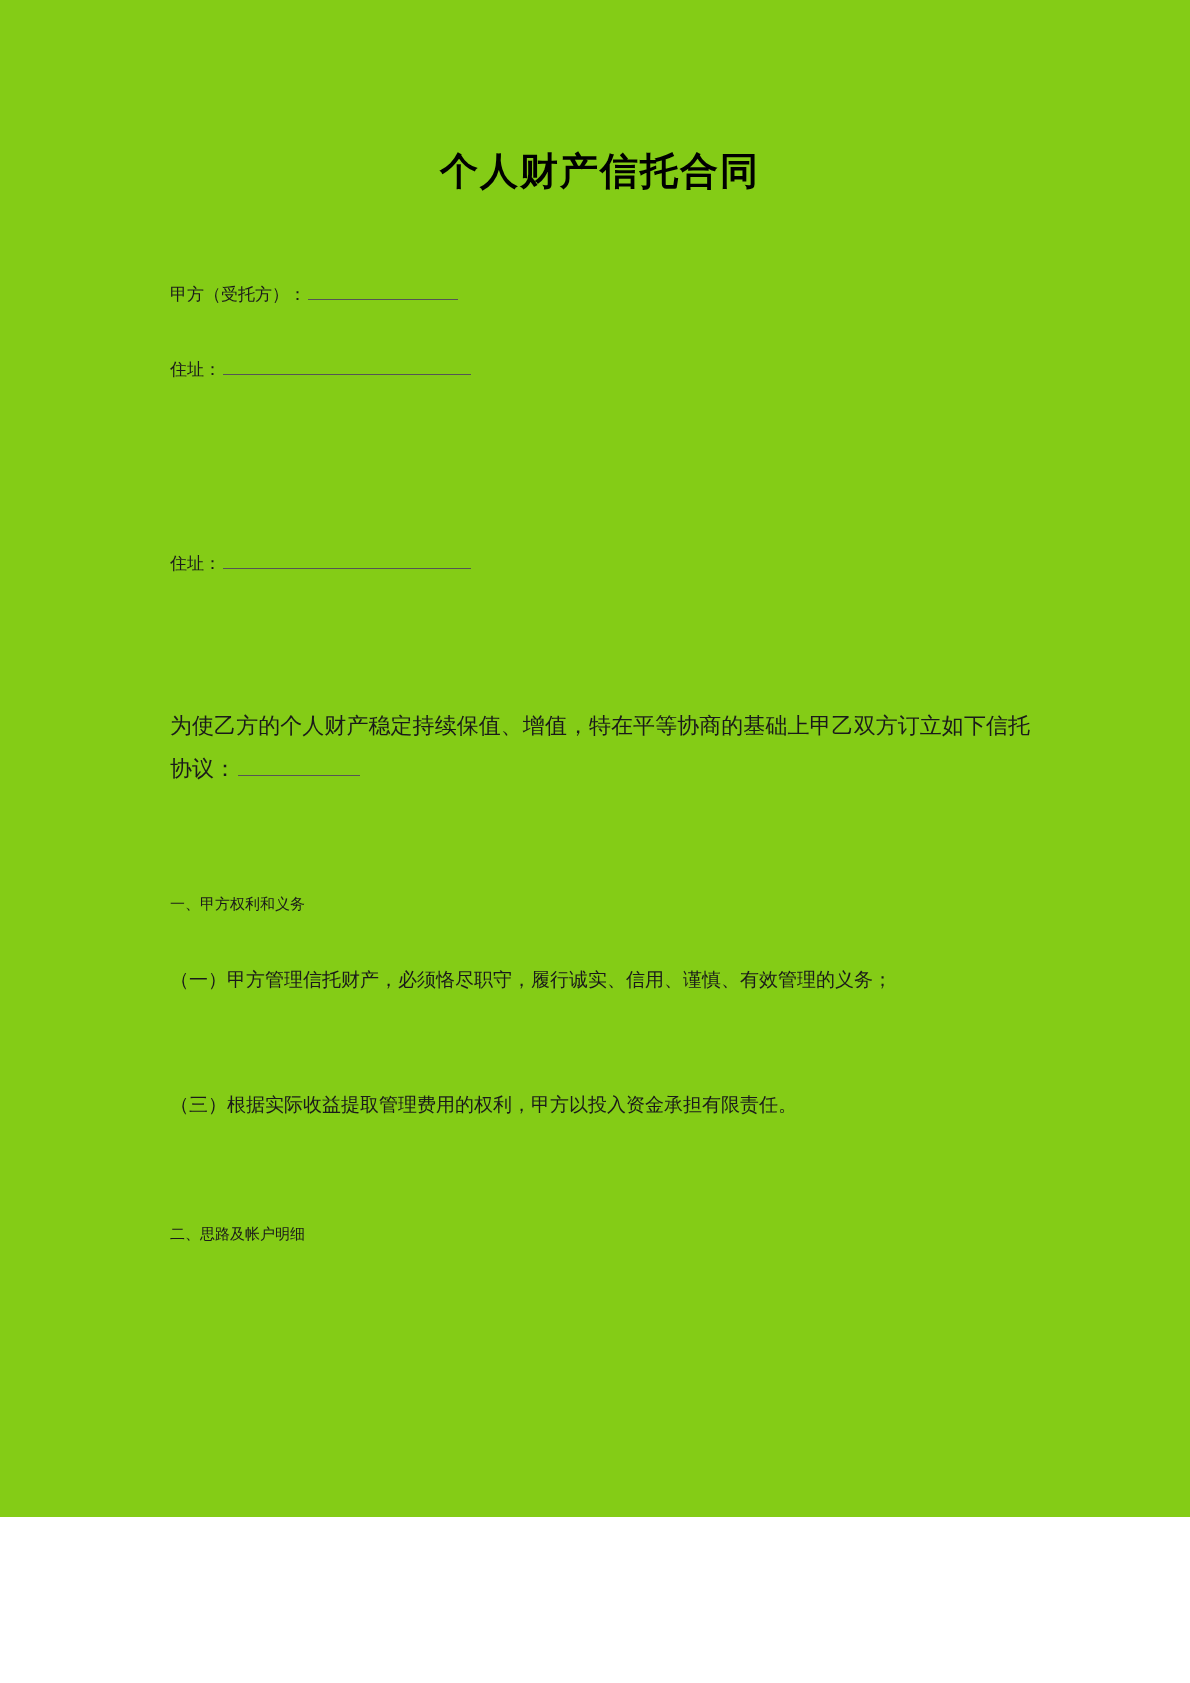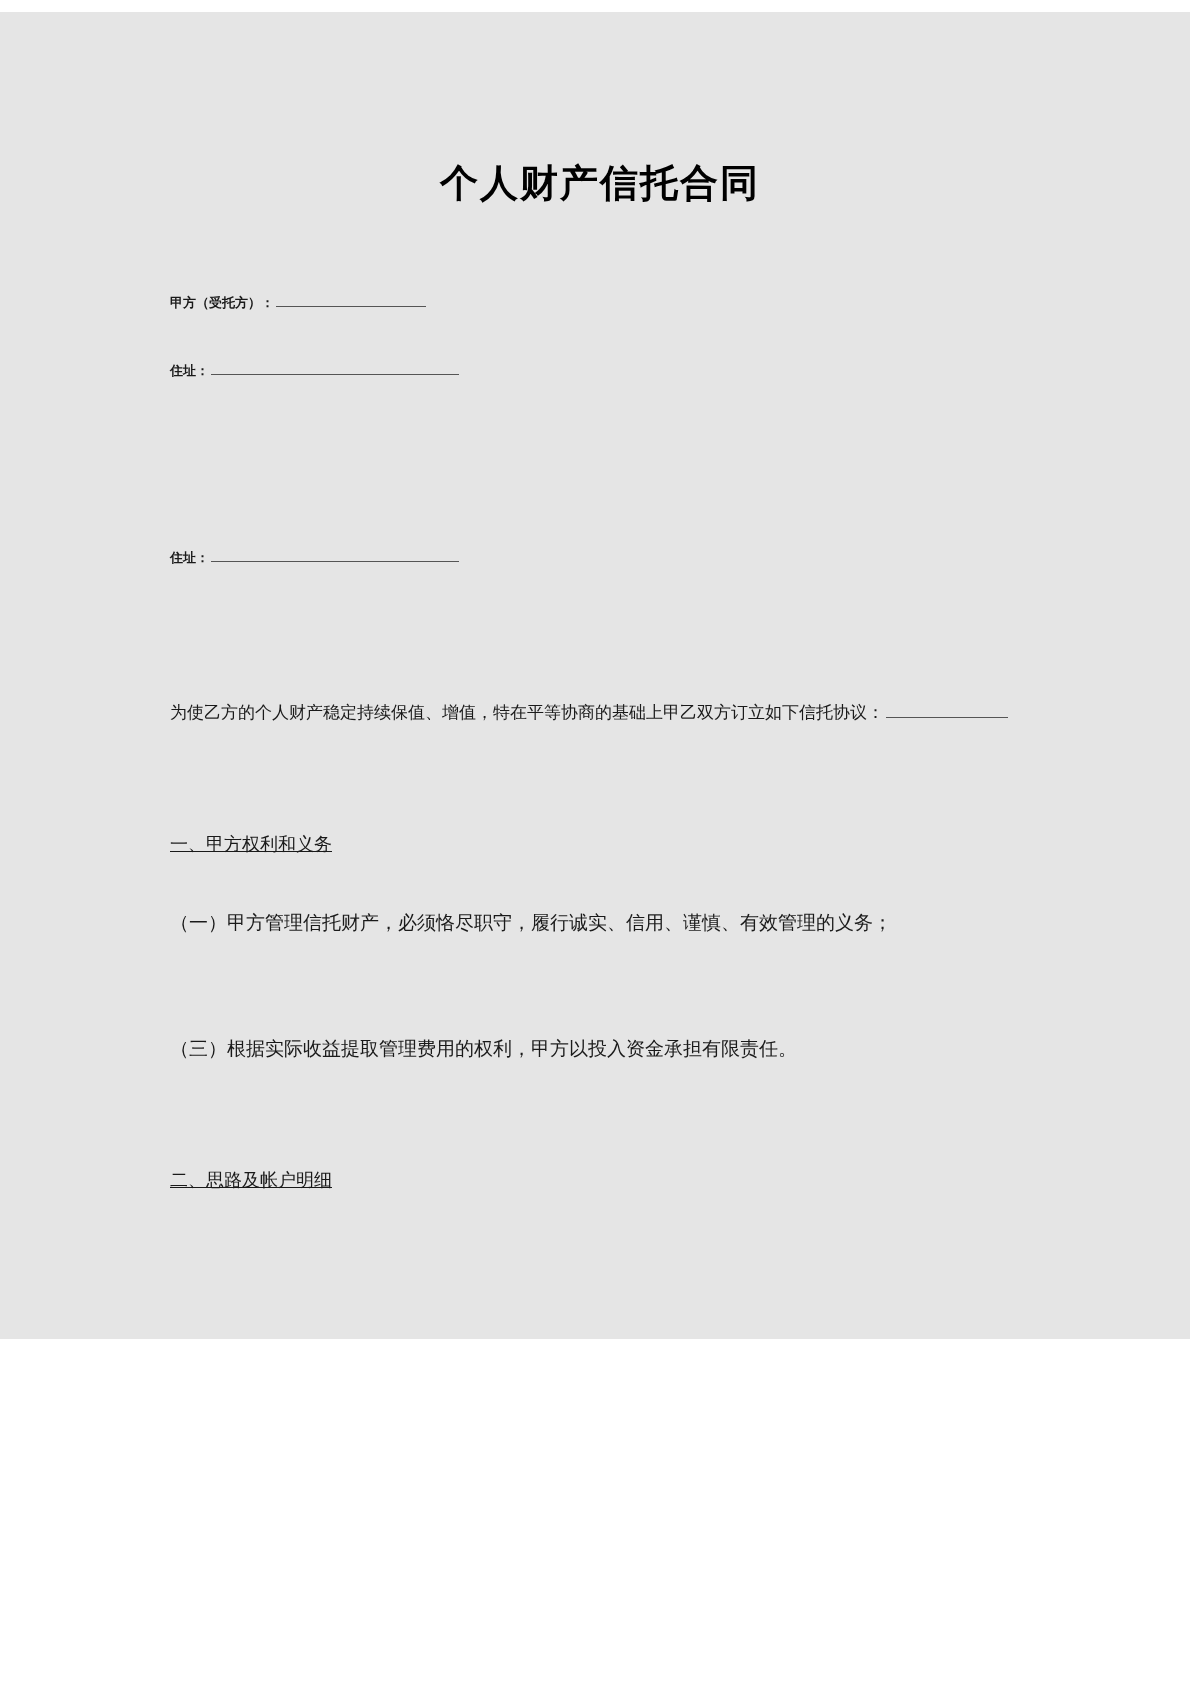--- a/index.html
+++ b/index.html
@@ -7,23 +7,23 @@
     padding: 0;
     background: #ffffff;
   }
   body {
     font-family: "Liberation Serif", "DejaVu Serif", serif;
     color: #000000;
   }
   .page {
     position: relative;
     width: 1190px;
-    height: 1327px;
-    margin: 12px auto;
-    background: #e5e5e5;
+    height: 1517px;
+    margin: 0 auto;
+    background: #84cc16;
     box-sizing: border-box;
     overflow: hidden;
   }
   .content {
     position: absolute;
     left: 170px;
     top: 0;
     width: 860px;
   }
   .doc-title {
@@ -31,53 +31,51 @@
     font-size: 38px;
     font-weight: bold;
     letter-spacing: 2px;
     margin: 0;
     padding-top: 148px;
     line-height: 1.25;
     color: #000000;
     font-family: "Liberation Sans", "DejaVu Sans", sans-serif;
   }
   .block {
-    font-size: 13px;
+    font-size: 17px;
     line-height: 1.75;
     color: #1a1a1a;
-    font-weight: bold;
   }
   .party-line {
     margin-top: 0;
     margin-bottom: 0;
     white-space: nowrap;
   }
   .blank {
     display: inline-block;
     border-bottom: 1px solid #555555;
     vertical-align: baseline;
     height: 1.05em;
     margin-left: 2px;
   }
   .blank-short { width: 150px; }
   .blank-mid   { width: 122px; }
   .blank-long  { width: 248px; }
   .para {
-    font-size: 17px;
+    font-size: 22px;
     line-height: 1.95;
     color: #1a1a1a;
     text-align: justify;
     margin: 0;
   }
   .section-heading {
-    font-size: 18px;
+    font-size: 15px;
     line-height: 1.75;
     color: #1a1a1a;
     margin: 0;
-    text-decoration: underline;
   }
   .clause {
     font-size: 19px;
     line-height: 1.75;
     color: #1a1a1a;
     margin: 0;
   }
   .sp-46  { height: 46px; }
   .sp-84  { height: 84px; }
   .sp-100 { height: 100px; }

